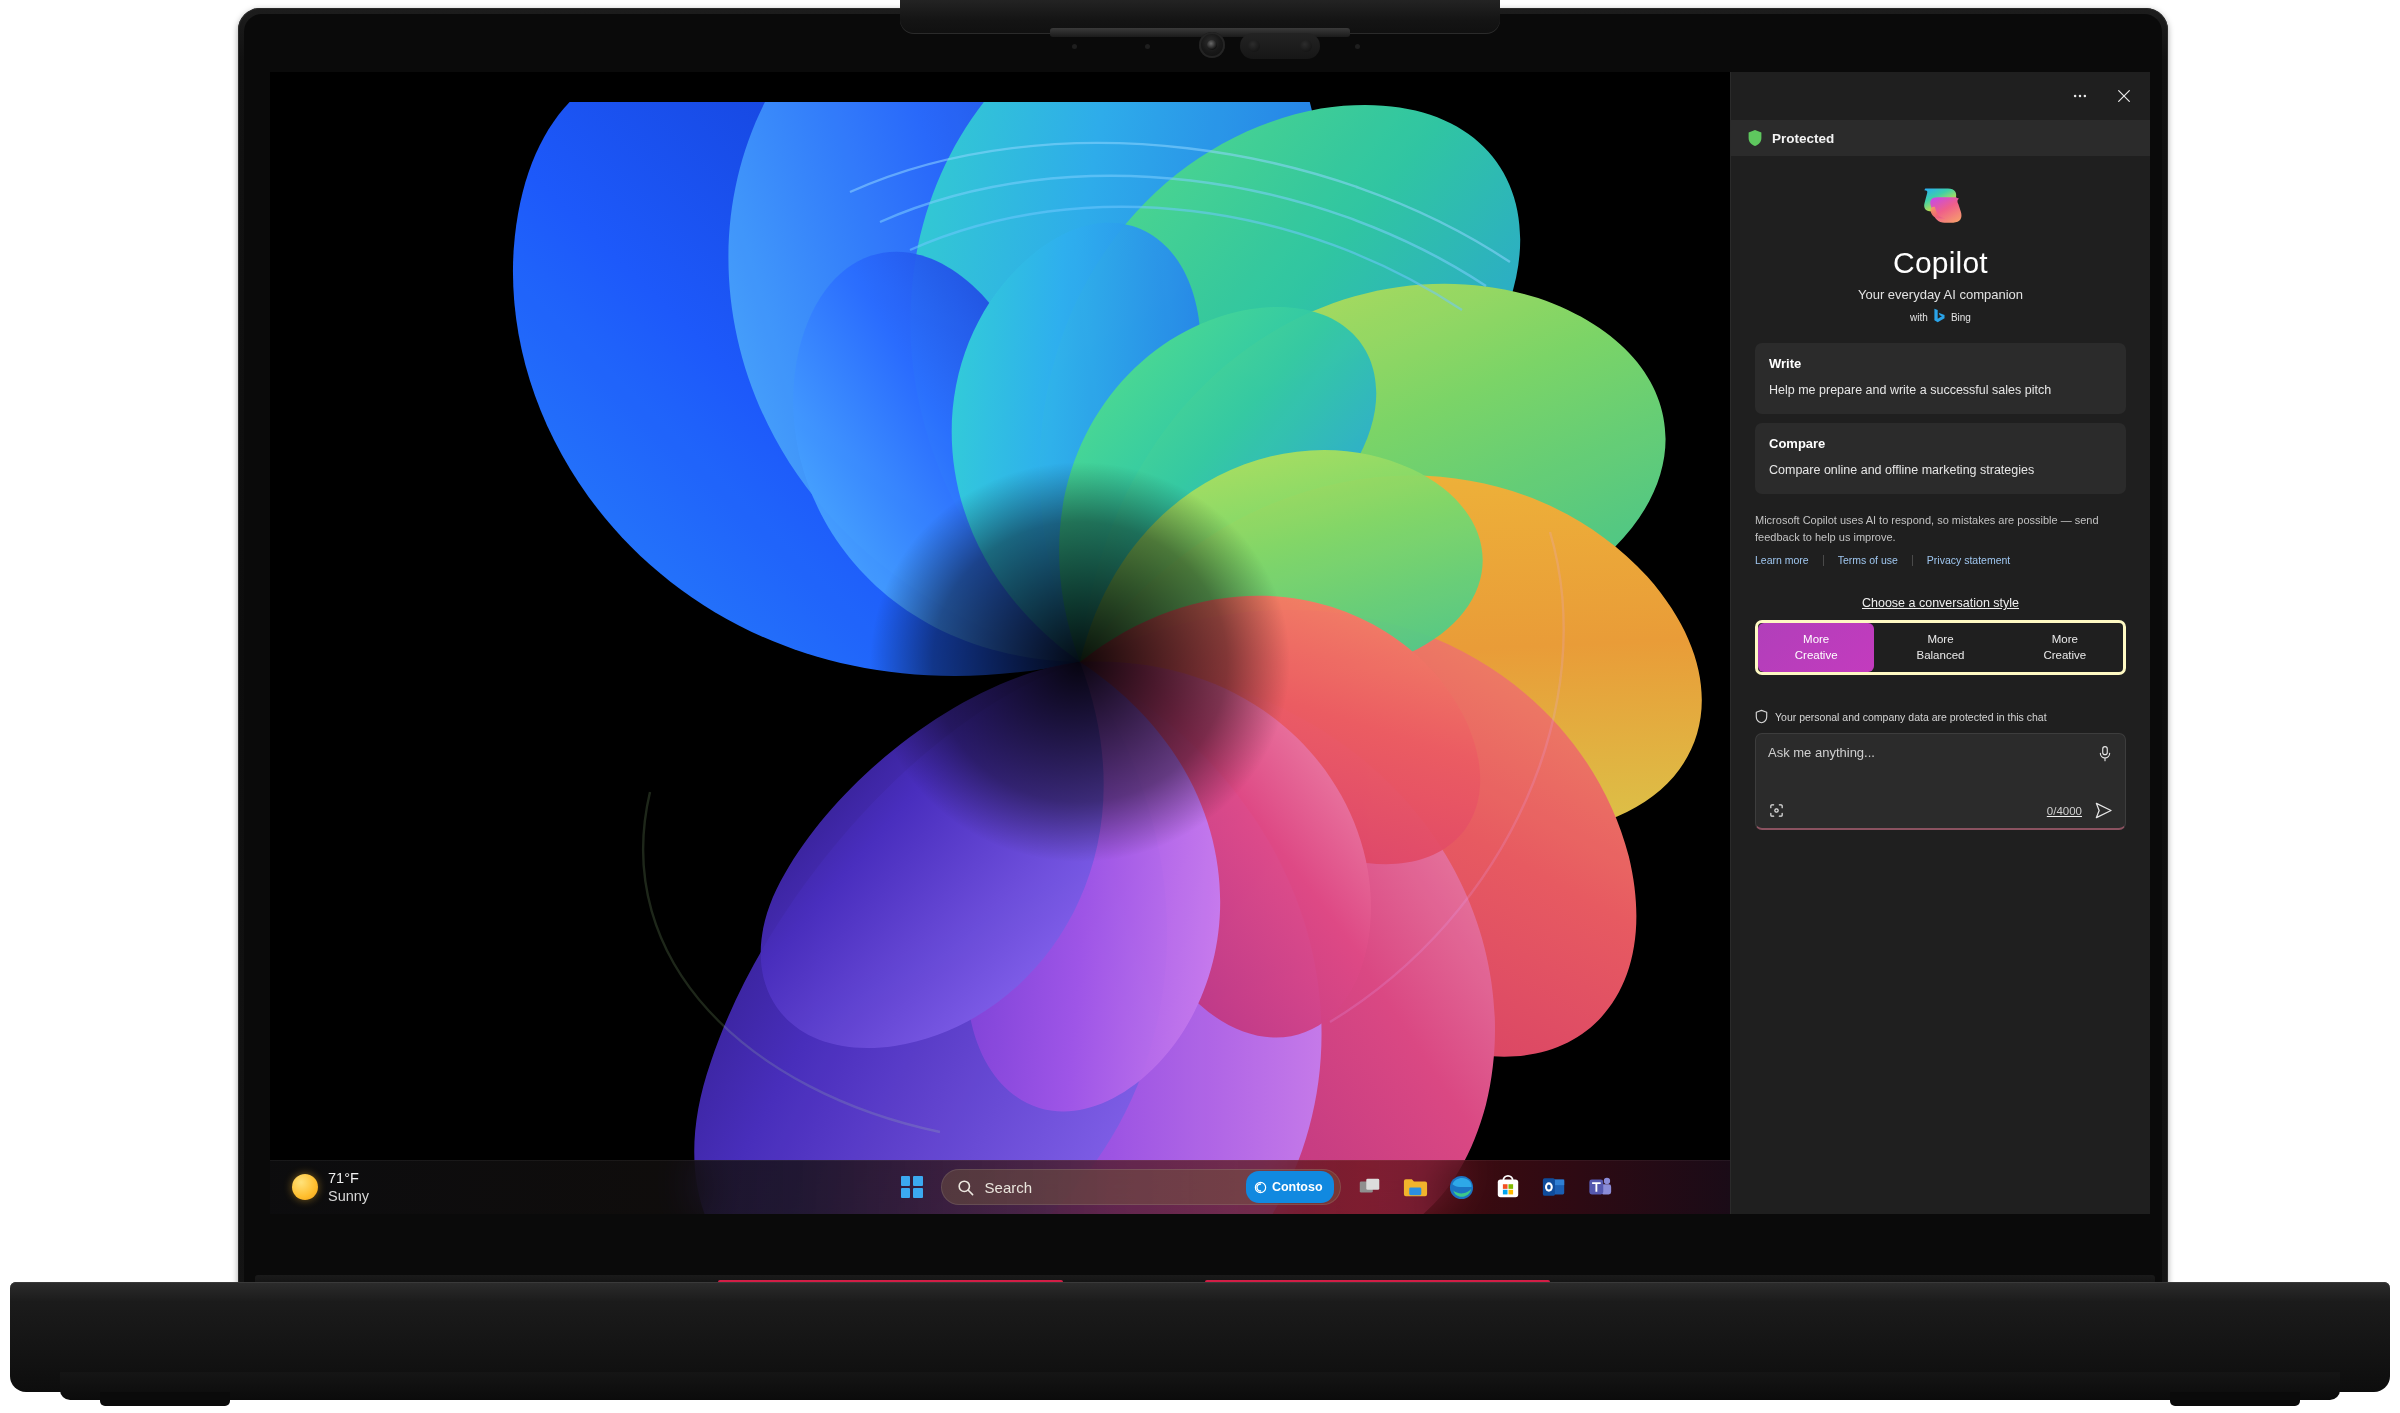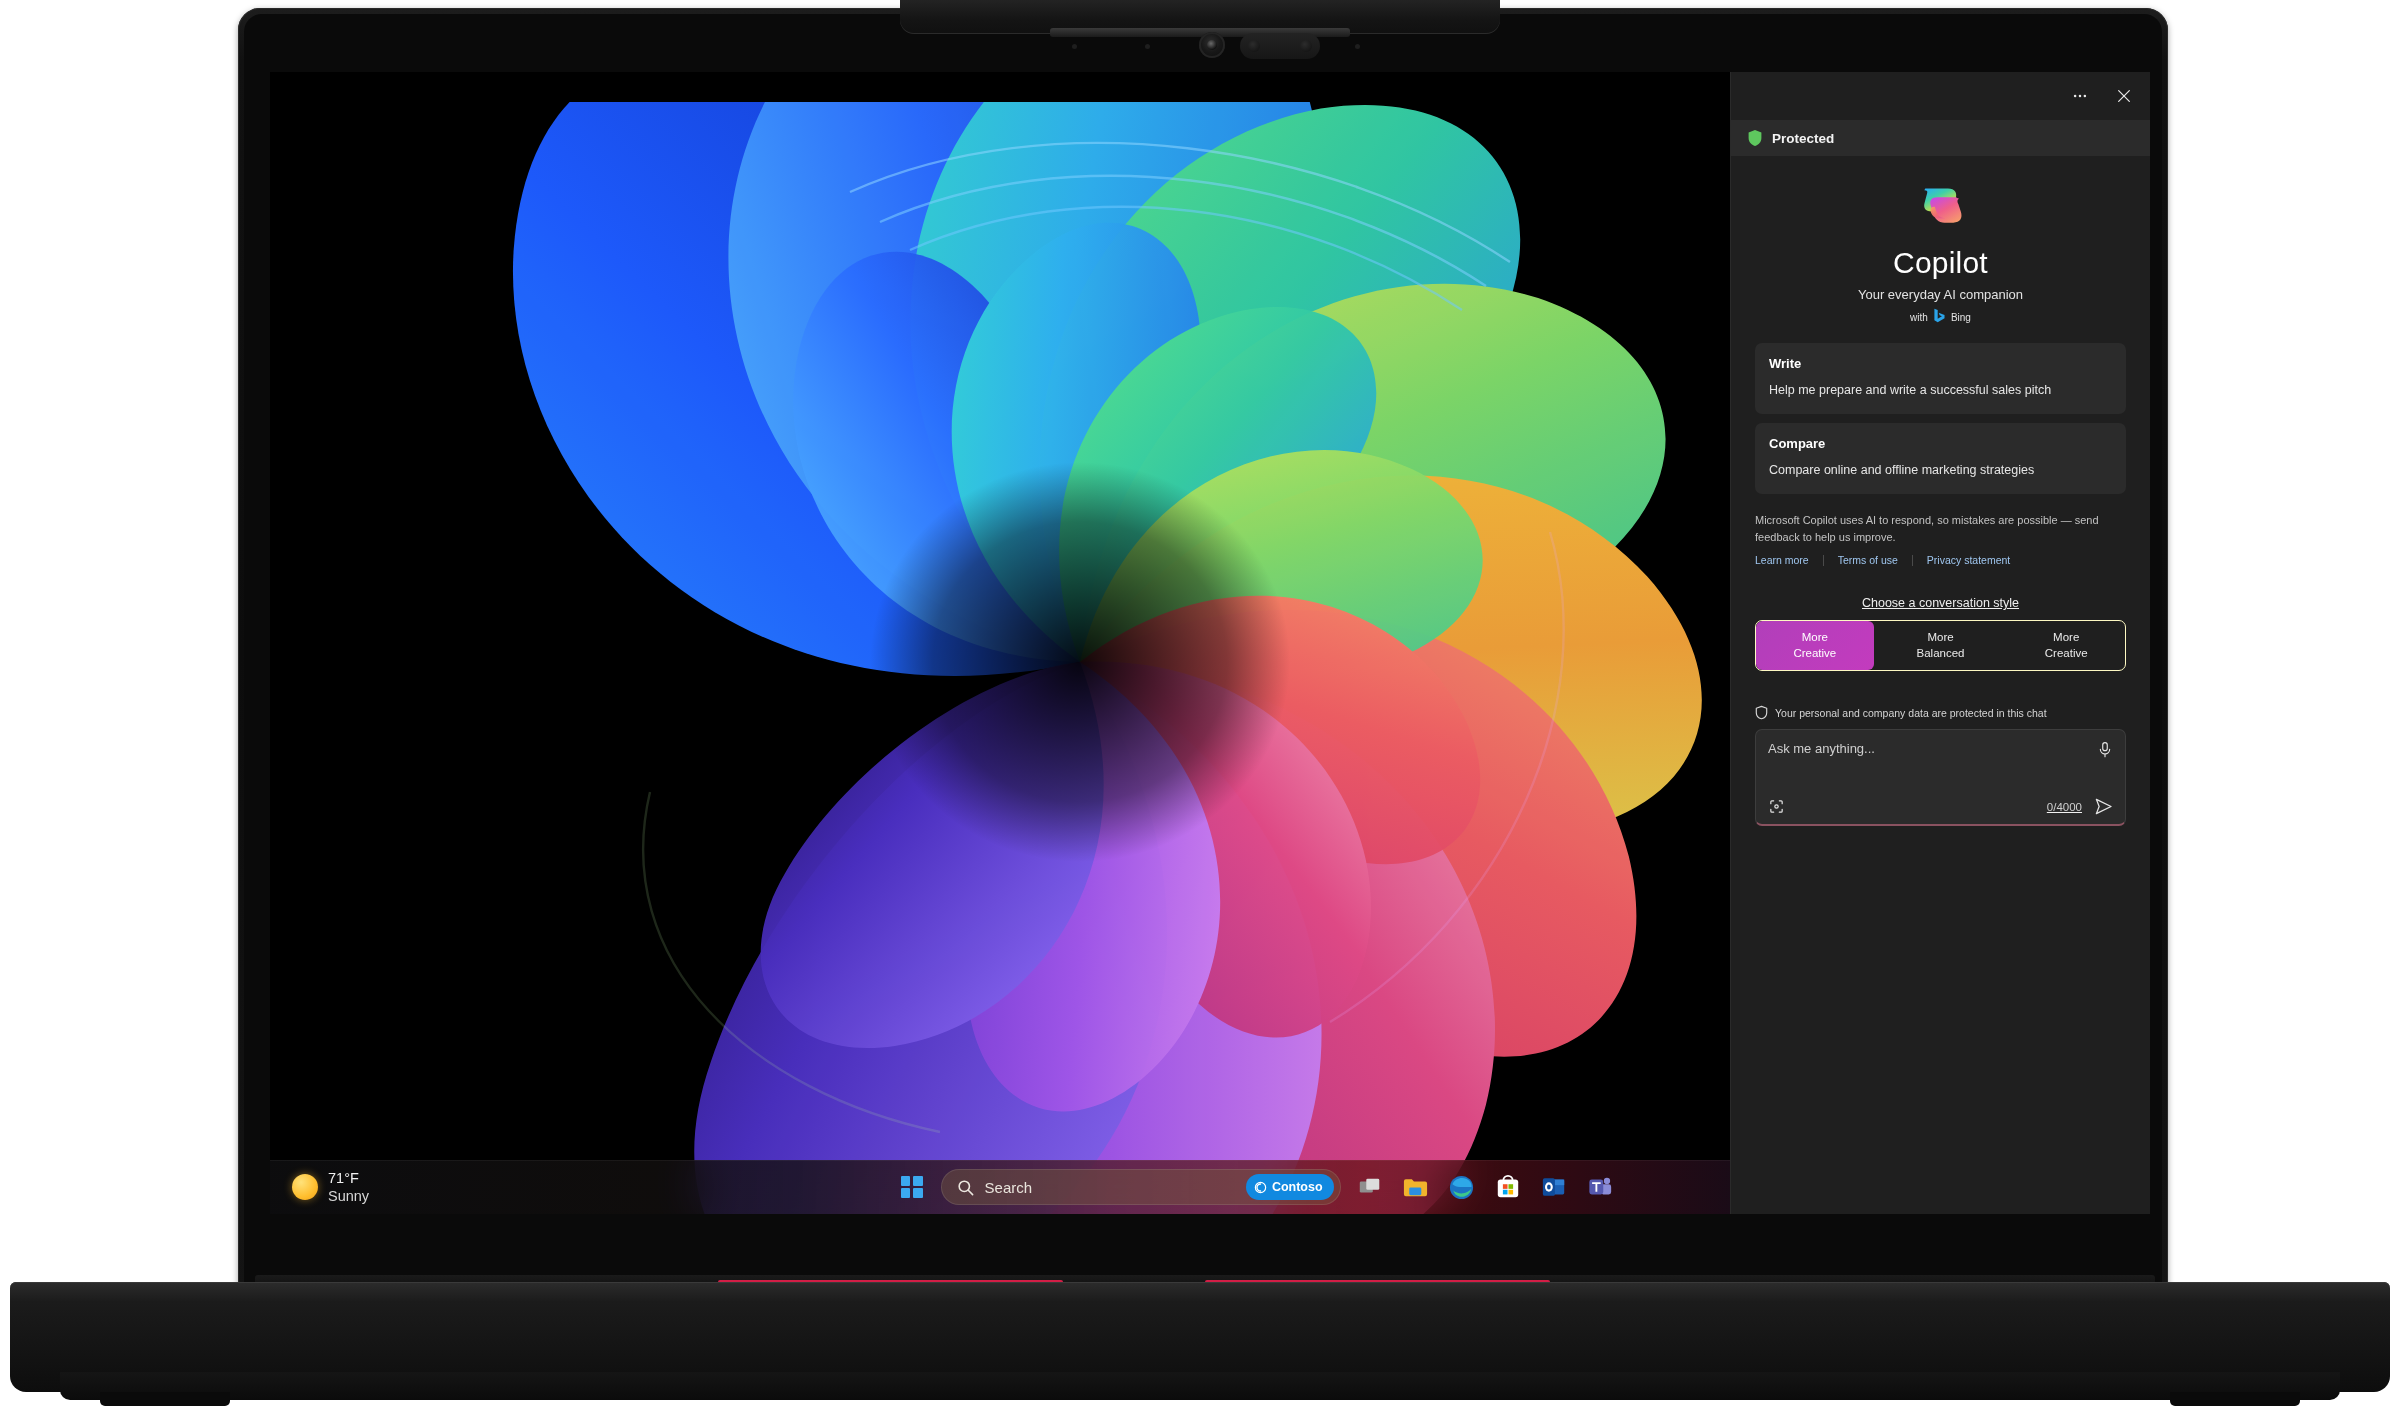--- a/index.html
+++ b/index.html
@@ -114,21 +114,21 @@
   .search-pill {
     display:flex; align-items:center; gap:10px;
     width:400px; height:36px; border-radius:18px;
     background: rgba(118,92,62,.42);
     border:1px solid rgba(255,255,255,.10);
     padding: 0 6px 0 14px;
   }
   .search-pill .lbl { font-size:15px; color:#e9e4dc; flex:1; }
   .contoso-pill {
     display:flex; align-items:center; gap:5px;
-    height:26px; padding:0 11px 0 8px; border-radius:13px;
+    height:32px; padding:0 11px 0 8px; border-radius:13px;
     background:#1189e0; color:#fff; font-size:12.5px; font-weight:700;
     white-space:nowrap;
   }
   .tb-icon { width:34px;height:34px; display:flex;align-items:center;justify-content:center; cursor:pointer;border-radius:5px;}
   .tb-right { display:flex; align-items:center; gap:13px; padding-right:16px; }
   .tray-clock { font-size:13px; line-height:1.3; color:#f2f2f2; text-align:right; }
 
   
   .copilot {
     position:absolute; right:0; top:0; bottom:0;
@@ -155,21 +155,21 @@
   .card { background:#2b2b2b; border-radius:7px; padding:13px 14px 15px; cursor:pointer;}
   .card-title { font-size:13px; font-weight:700; color:#fff; }
   .card-text { font-size:12.5px; color:#e6e6e6; margin-top:10px; line-height:1.45;}
 
   .disclaimer { font-size:11px; color:#c2c2c2; line-height:1.5; margin-top:18px;}
   .links { display:flex; align-items:center; gap:0; margin-top:9px; font-size:10.5px;}
   .links a { color:#9fc6ef; text-decoration:none; cursor:pointer;}
   .links .sep { width:1px;height:11px;background:#4a4a4a;margin:0 14px;display:block;}
 
   .style-head { text-align:center; font-size:12.5px; color:#eee; margin-top:30px;text-decoration:underline;}
-  .style-group { margin-top:10px; display:flex; border:1px solid #fef9c3; border-radius:7px; overflow:hidden;gap:8px;}
+  .style-group { margin-top:10px; display:flex; border:3px solid #fef9c3; border-radius:7px; overflow:hidden;gap:8px;}
   .style-btn { flex:1; padding:9px 4px; text-align:center; font-size:11.5px; line-height:1.35; cursor:pointer;
       color:#eaeaea; background:transparent;}
   .style-btn.active { background: linear-gradient(135deg,#b13fba 0%,#c33bbe 100%); color:#fff; border-radius:6px;}
 
   .privacy { display:flex; align-items:center; gap:7px; font-size:10.5px; color:#d5d5d5; margin-top:34px;}
 
   .composer { margin:9px 0 12px; background:#2b2b2b; border:1px solid #3d3d3d; border-radius:7px;
       border-bottom:2px solid #8a5260; padding:11px 12px 8px; }
   .composer-top { display:flex; align-items:flex-start; }
   .composer-ph { flex:1; font-size:13px; color:#cfcfcf; }

